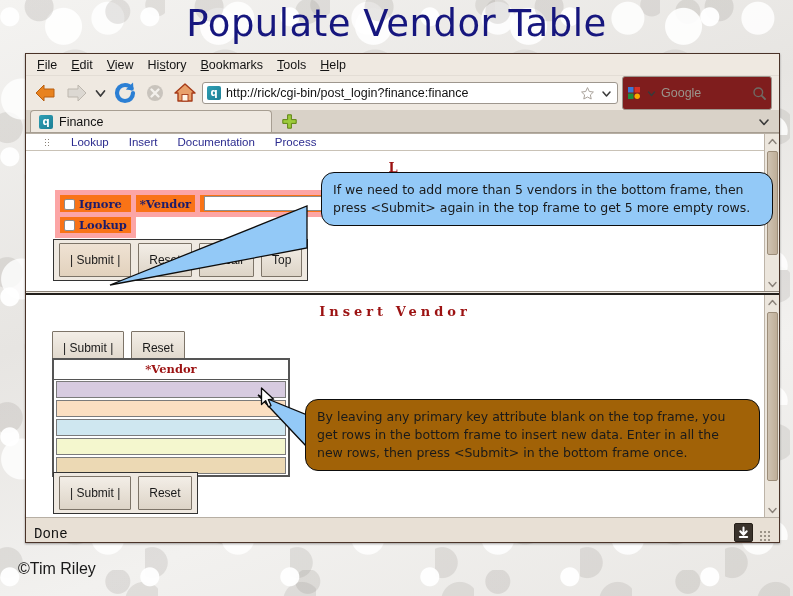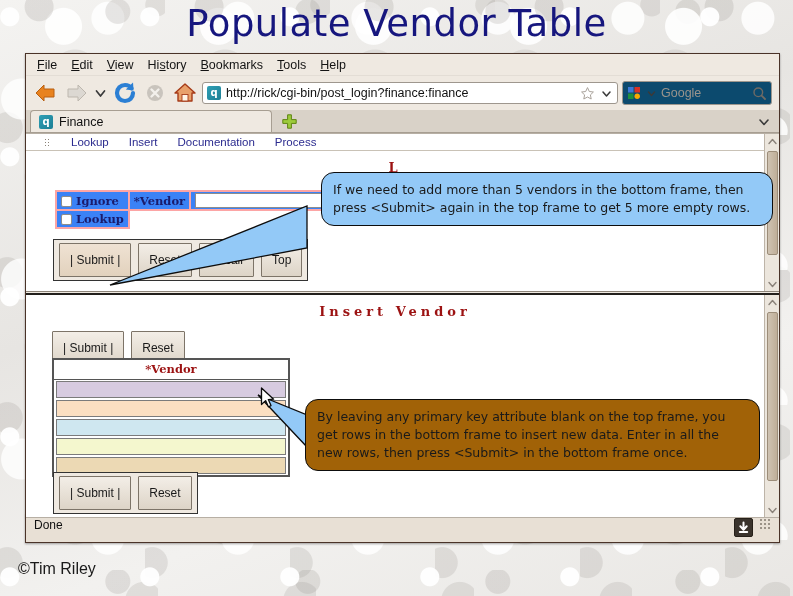--- a/index.html
+++ b/index.html
@@ -132,22 +132,22 @@
     overflow:hidden; text-overflow:ellipsis; flex:1 1 auto;
     font-family:"Liberation Sans", sans-serif;
   }
   .favicon{
     width:14px;height:14px;flex:0 0 auto;border-radius:2px;
     background:linear-gradient(135deg,#2f9fb5,#1d7f94);
     color:#fff;font-size:10px;font-weight:bold;line-height:14px;
     text-align:center; font-family:"DejaVu Sans",sans-serif;
   }
   .searchbox{
-    width:150px; height:24px; flex:0 0 auto;
-    background:#0c4a6e; border:1px solid #9e978e; border-radius:3px;
+    width:150px; height:34px; flex:0 0 auto;
+    background:#7f1d1d; border:1px solid #9e978e; border-radius:3px;
     display:flex;align-items:center; gap:4px; padding:0 4px;
   }
   .search-ph{ font-size:12.5px;color:#9a948c;flex:1 1 auto; }
 
   
   .tabbar{
     height:23px; background:#d9d2c8;
     display:flex; align-items:flex-end; flex:0 0 auto;
     position:relative; padding-left:4px;
     border-bottom:1px solid #a79e92;
@@ -216,23 +216,23 @@
     margin-top:9px;
   }
 
   
   .lookup-tbl{
     position:absolute; left:29px; top:56px;
     border-collapse:collapse;
     font-family:"DejaVu Serif","Liberation Serif",serif;
   }
   .lookup-tbl td{
-    border:2px solid #fca5a5; padding:1px 4px;
+    border:5px solid #fca5a5; padding:1px 4px;
     font-size:11.5px; color:#1b1b6b; font-weight:bold;
-    vertical-align:middle; background:#3b82f6;
+    vertical-align:middle; background:#f97316;
   }
   .cbx{
     width:11px;height:11px;border:1px solid #8d8d8d;background:#fff;
     display:inline-block;vertical-align:-2px;margin-right:4px;border-radius:2px;
   }
   .txtin{
     width:196px;height:15px;border:1px solid #8d8d8d;background:#fff;
   }
   .btnbar{
     position:absolute; left:27px; top:105px;
@@ -274,22 +274,22 @@
     position:absolute; left:27px; top:177px;
     border:1px solid #333; background:#efe9e1;
     padding:3px 5px; display:flex; gap:7px; align-items:center;
   }
 
   
   .statusbar{
     height:25px; flex:0 0 auto;
     background:#e8e0d5;
     border-top:1px solid #b7afa4;
-    display:flex; align-items:flex-start; padding:0 8px;
-    font-size:12px; color:#111;
+    display:flex; align-items:flex-end; padding:0 8px;
+    font-size:14px; color:#111;font-family:Liberation Mono, monospace;
   }
   .dl-icon{
     margin-left:auto; width:19px;height:19px;
     background:#3a332c; border:1px solid #262019; border-radius:2px;
     display:flex;align-items:center;justify-content:center;
   }
   .resize-grip{
     width:12px;height:12px;margin-left:6px;
     background-image:radial-gradient(circle,#9b9388 .9px,rgba(0,0,0,0) 1.1px);
     background-size:4px 4px;

